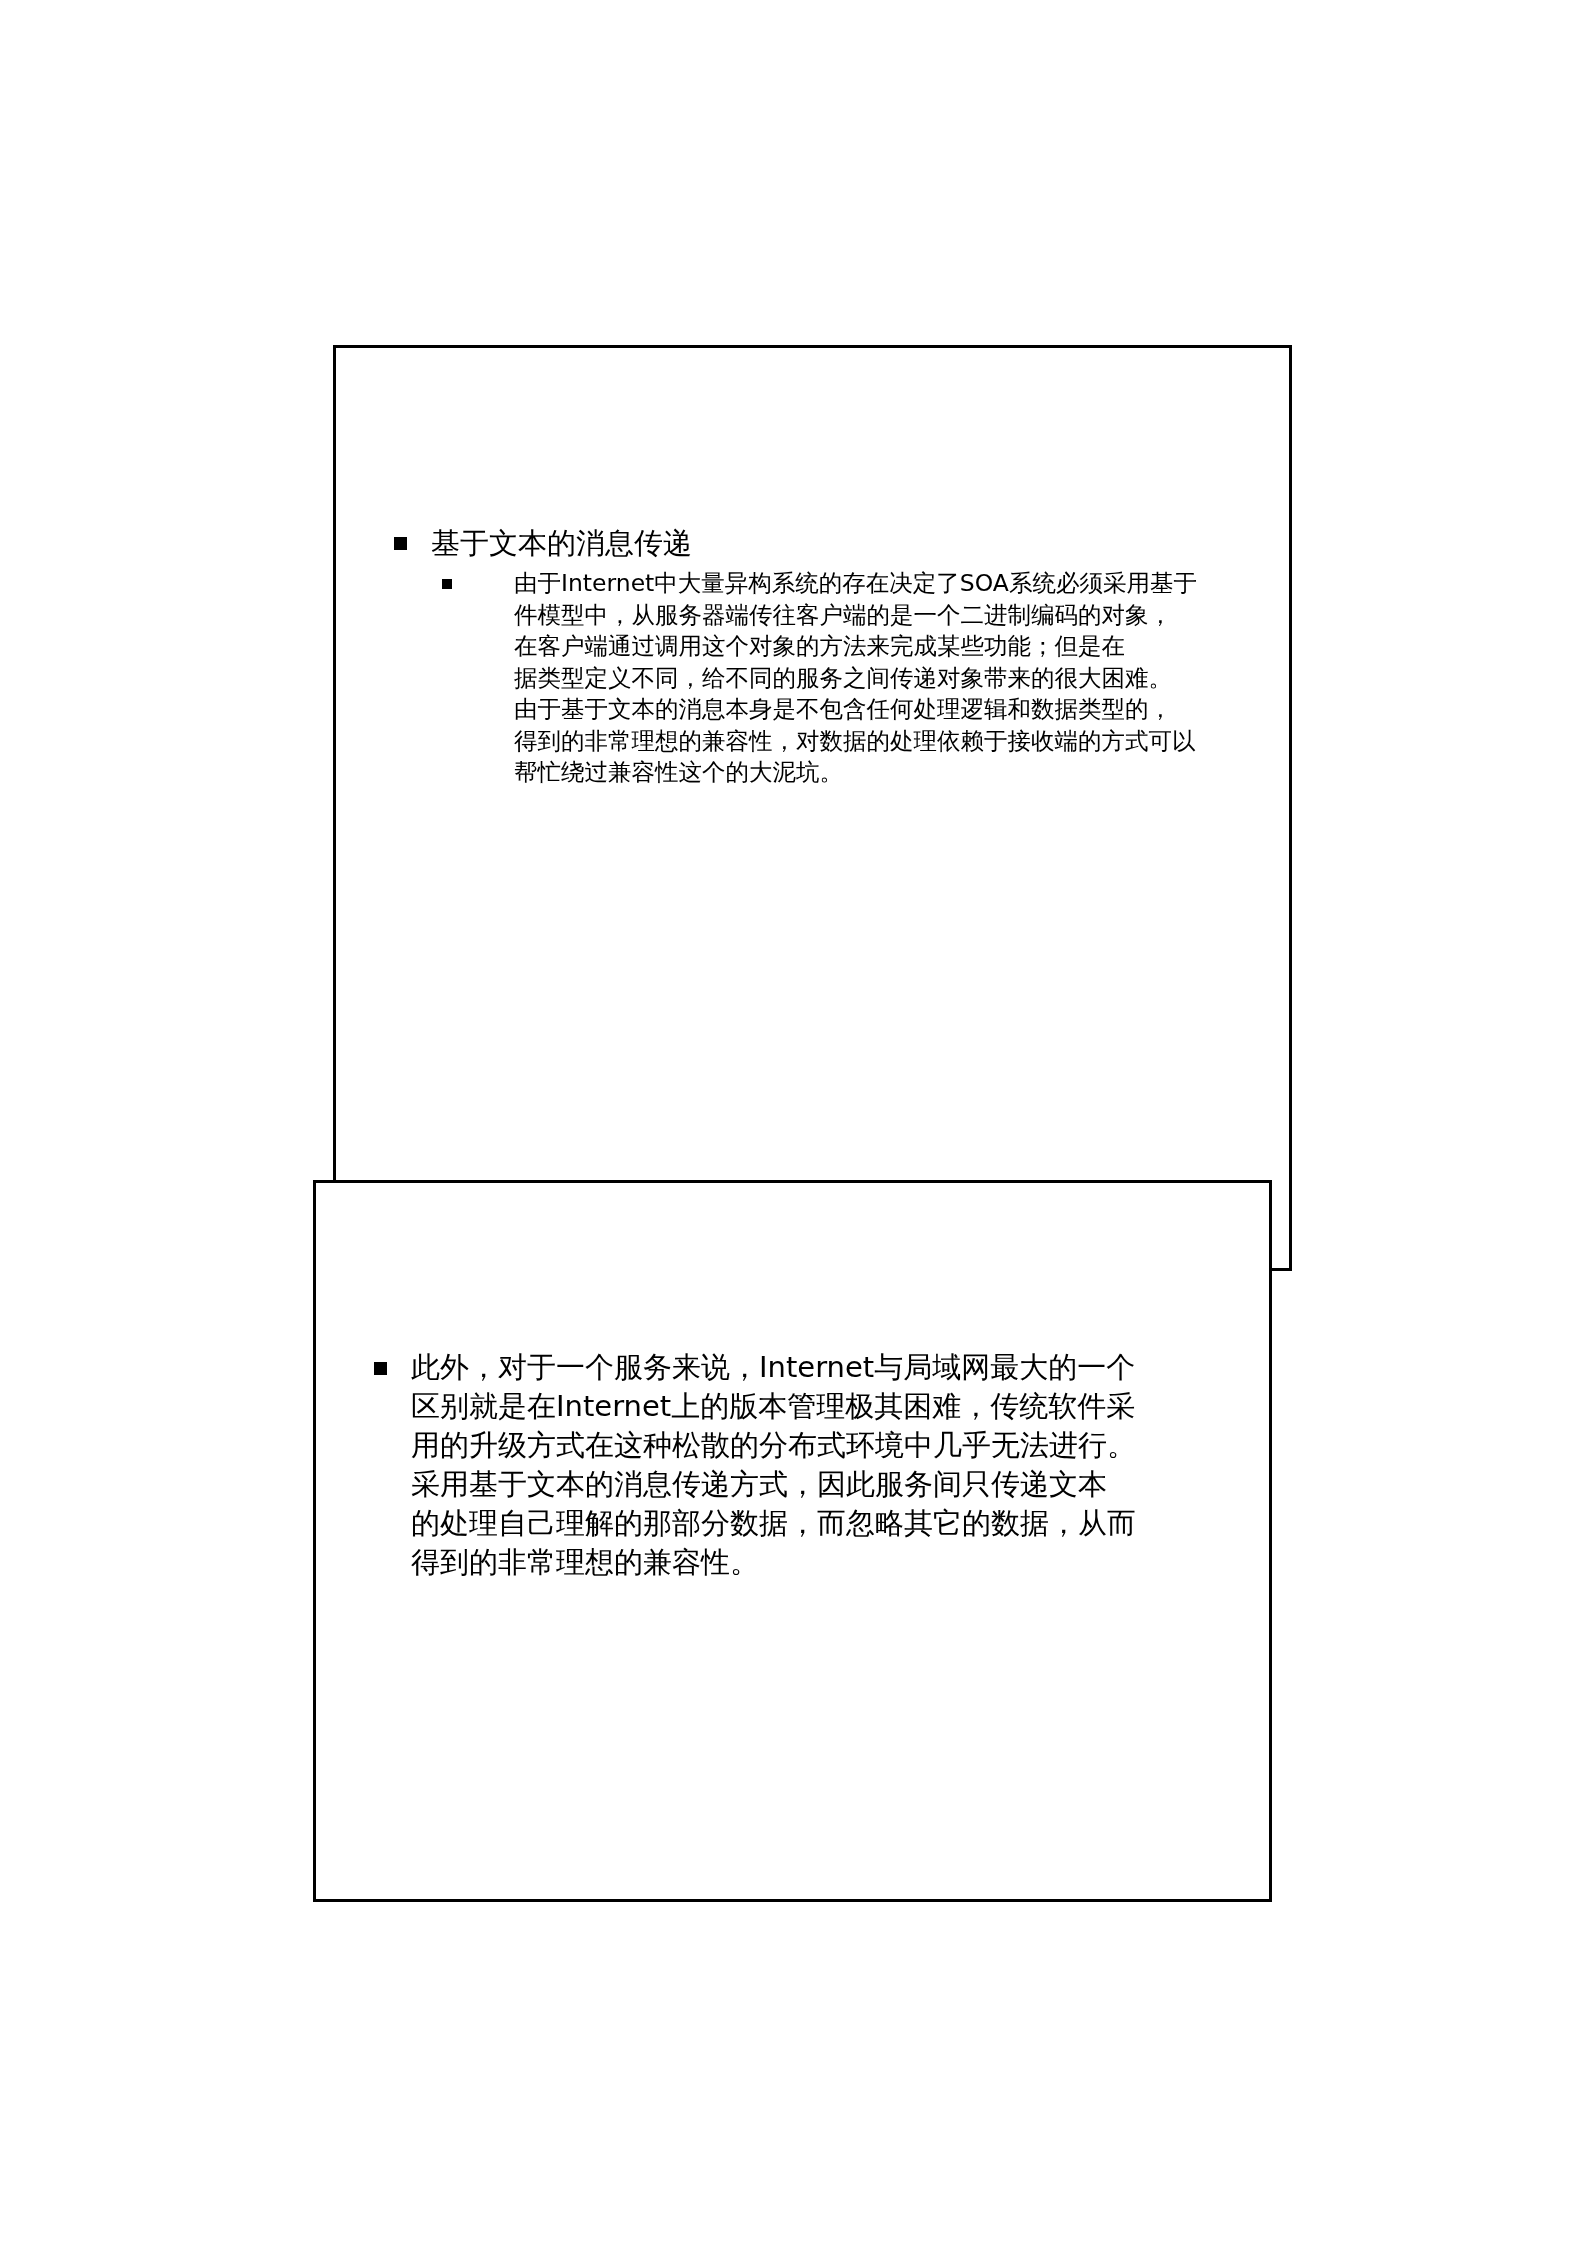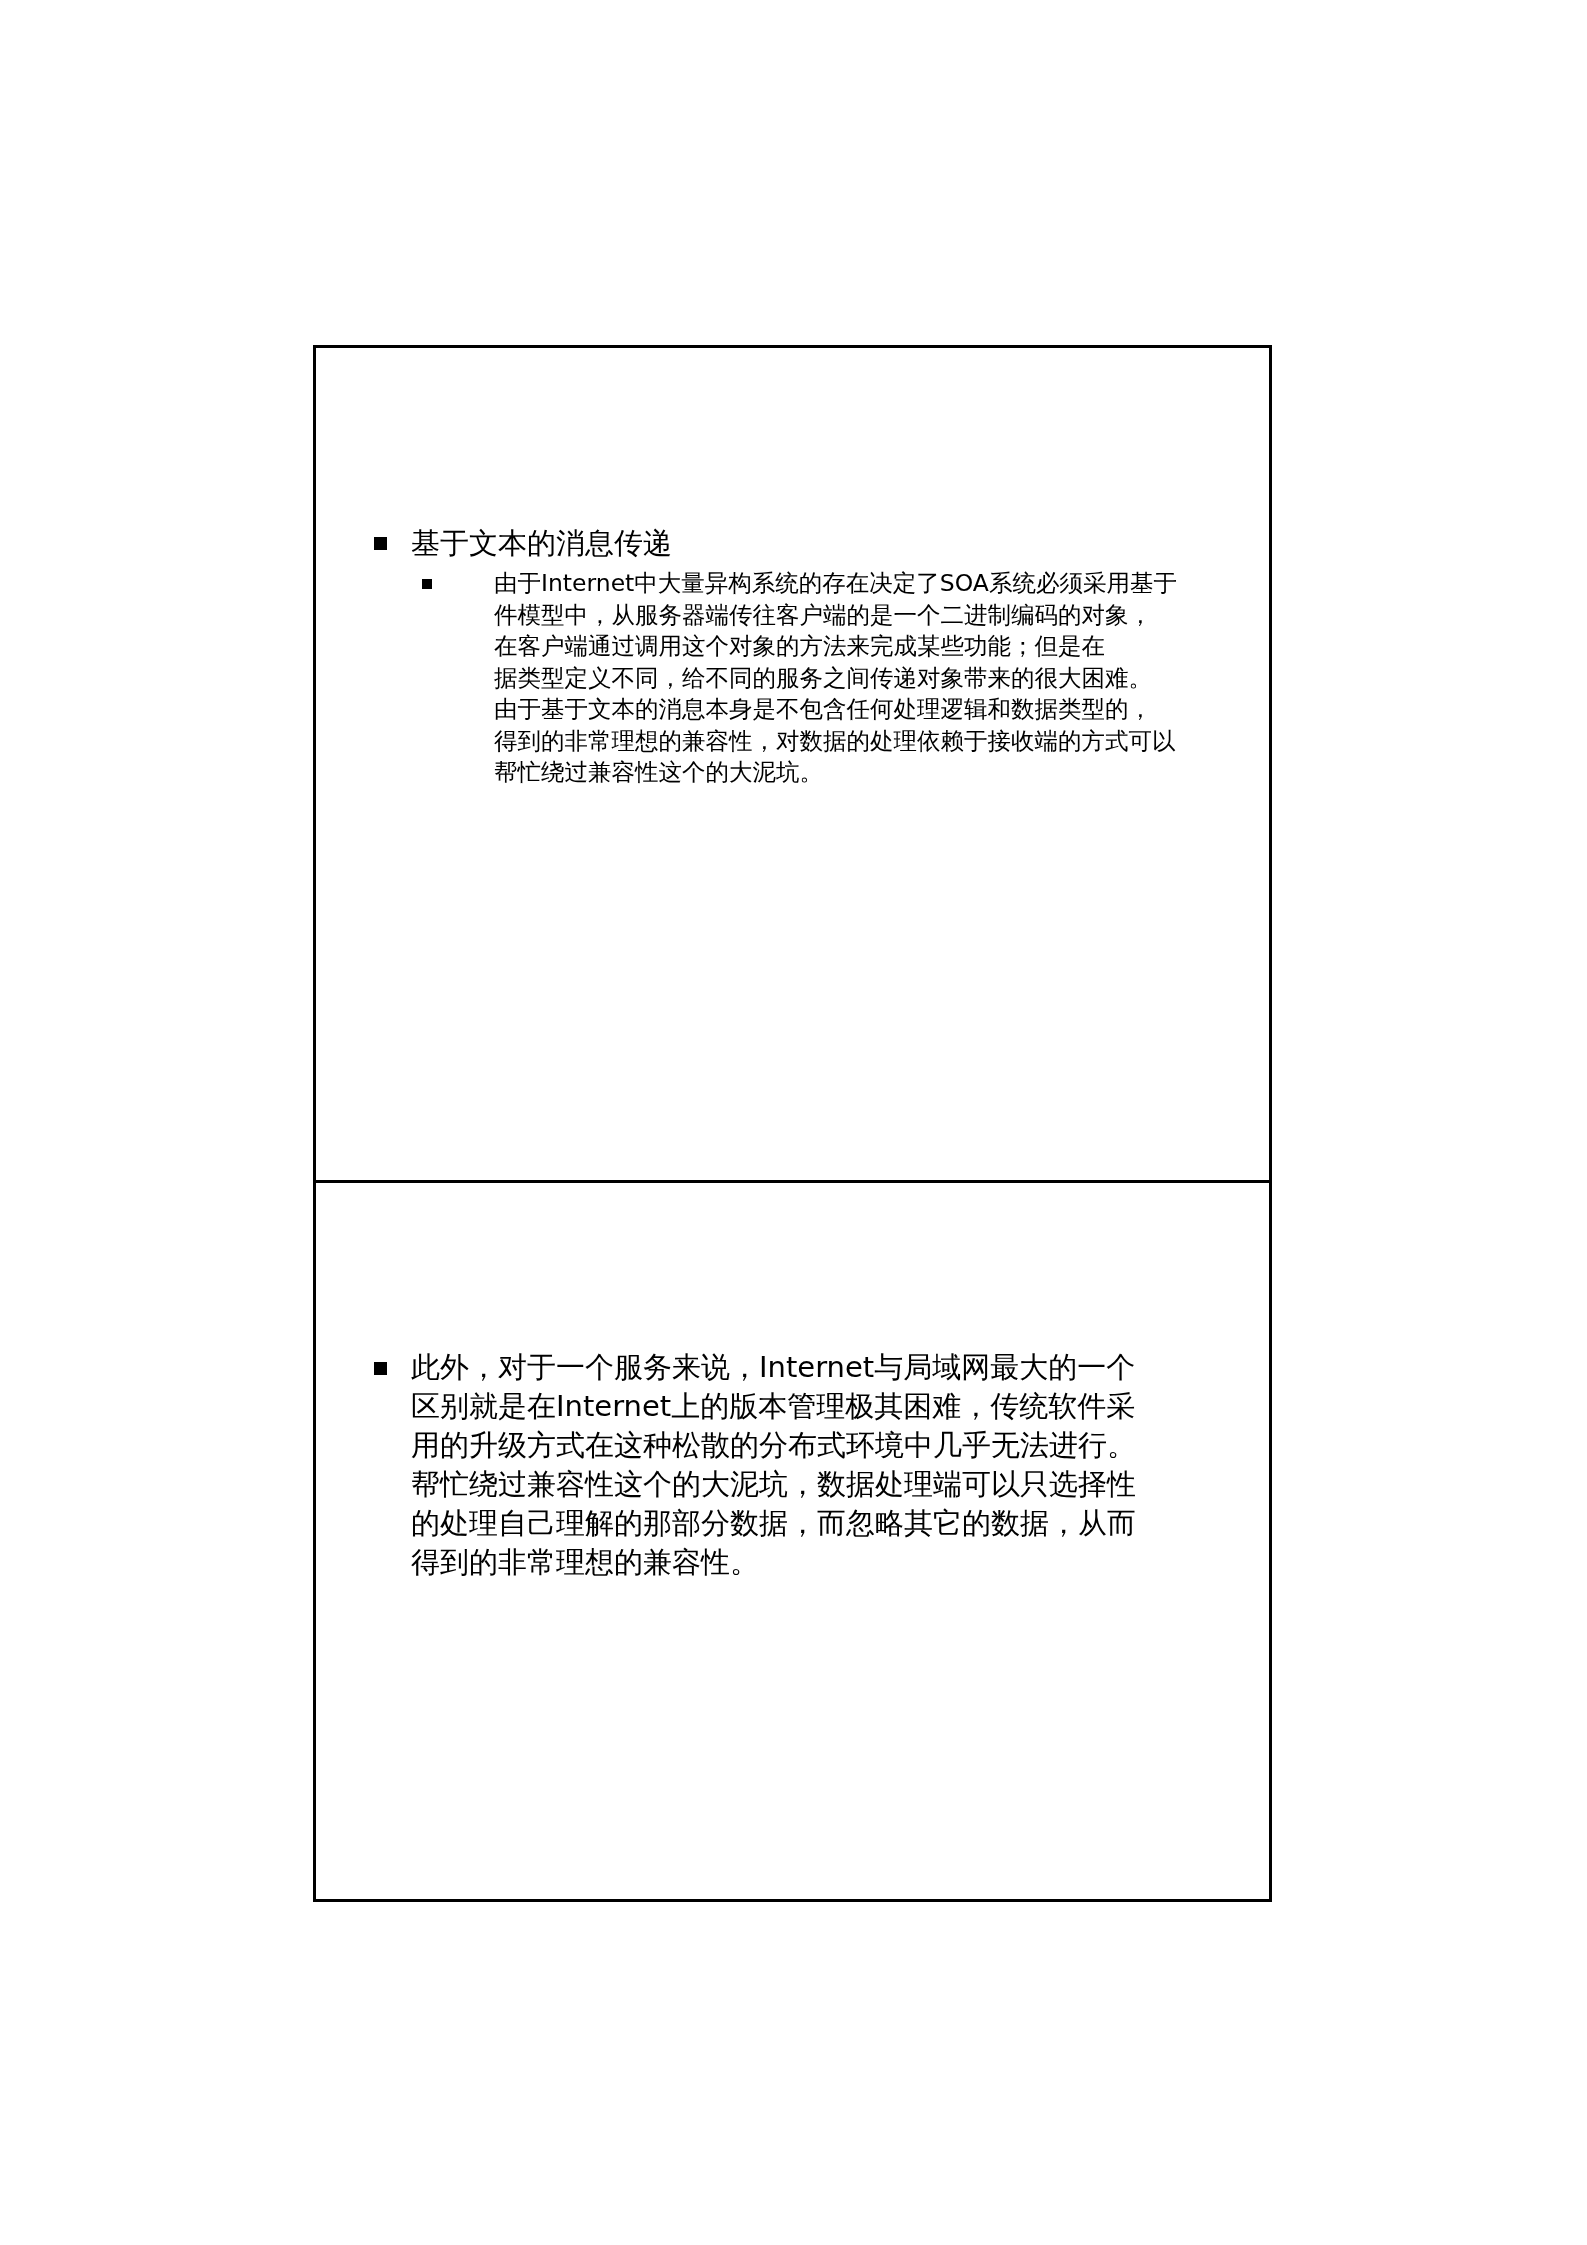--- a/index.html
+++ b/index.html
@@ -1,19 +1,19 @@
 <!DOCTYPE html>
 <html><head>
 <meta charset="utf-8">
 <style>
   html, body { margin:0; padding:0; background:#ffffff; }
   body { width:1587px; height:2245px; position:relative; overflow:hidden;
          font-family:"DejaVu Sans","Liberation Sans",sans-serif; color:#000; }
   .slide { position:absolute; left:313px; width:959px; border:3px solid #000; box-sizing:border-box; background:#fff; }
-  #slide1 { top:345px; height:926px; }
+  #slide1 { top:345px; height:926px;margin-left:20px; }
   #slide2 { top:1180px; height:722px;padding-left:47px; }
   .bullet-row { position:absolute; display:flex; align-items:flex-start; }
   .sq { display:inline-block; background:#000; flex:none; }
   .l1 .sq { width:13px; height:13px; margin-top:14px; margin-right:24px; }
   .l1 .txt { font-size:29px; line-height:40px; }
   .l2 .sq { width:10px; height:10px; margin-top:11px; margin-right:19px; }
   .l2 .txt { font-size:23.5px; line-height:31.5px; }
   .line { display:block; white-space:nowrap; }
   #s1-b1 { left:58px; top:175px; }
   #s1-b2 { left:106px; top:220px;gap:43px; }
@@ -44,18 +44,18 @@
   </div>
 </div>
 
 <div class="slide" id="slide2">
   <div class="bullet-row l1" id="s2-b1">
     <span class="sq"></span>
     <span class="txt">
       <span class="line">此外，对于一个服务来说，Internet与局域网最大的一个</span>
       <span class="line">区别就是在Internet上的版本管理极其困难，传统软件采</span>
       <span class="line">用的升级方式在这种松散的分布式环境中几乎无法进行。</span>
-      <span class="line">帮忙绕过兼容性这个的大泥坑，数据处理端可以只选择性</span>
+      <span class="line">采用基于文本的消息传递方式，因此服务间只传递文本</span>
       <span class="line">的处理自己理解的那部分数据，而忽略其它的数据，从而</span>
       <span class="line">得到的非常理想的兼容性。</span>
     </span>
   </div>
 </div>
 
 </body></html>

